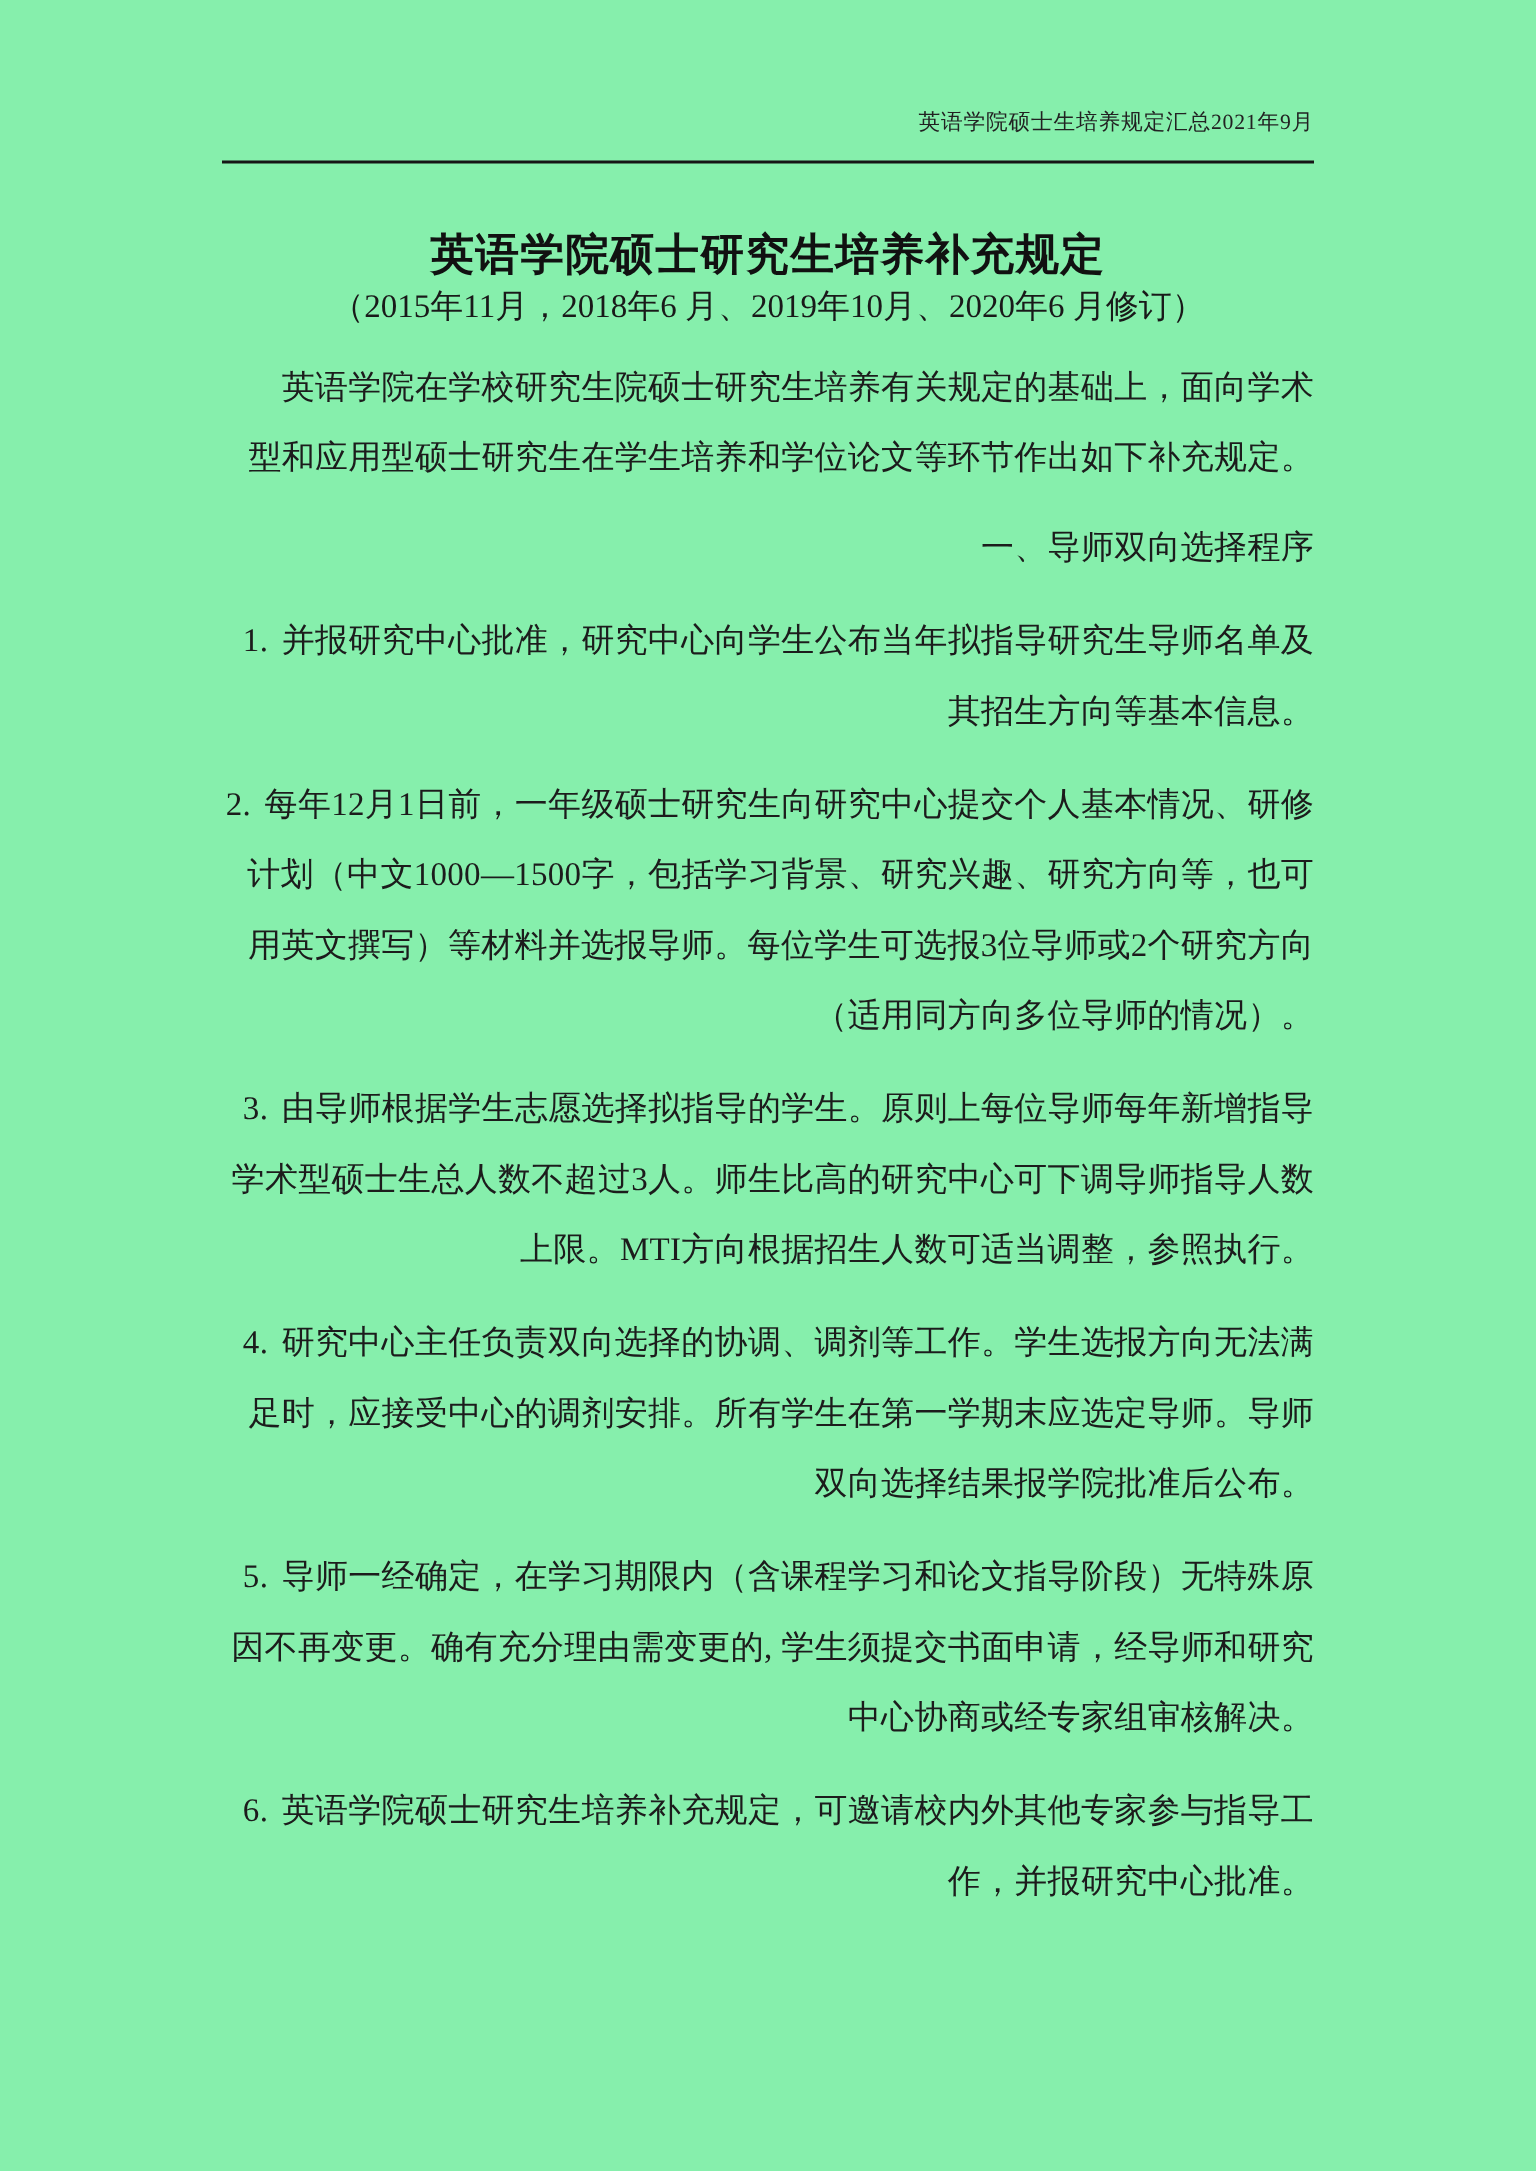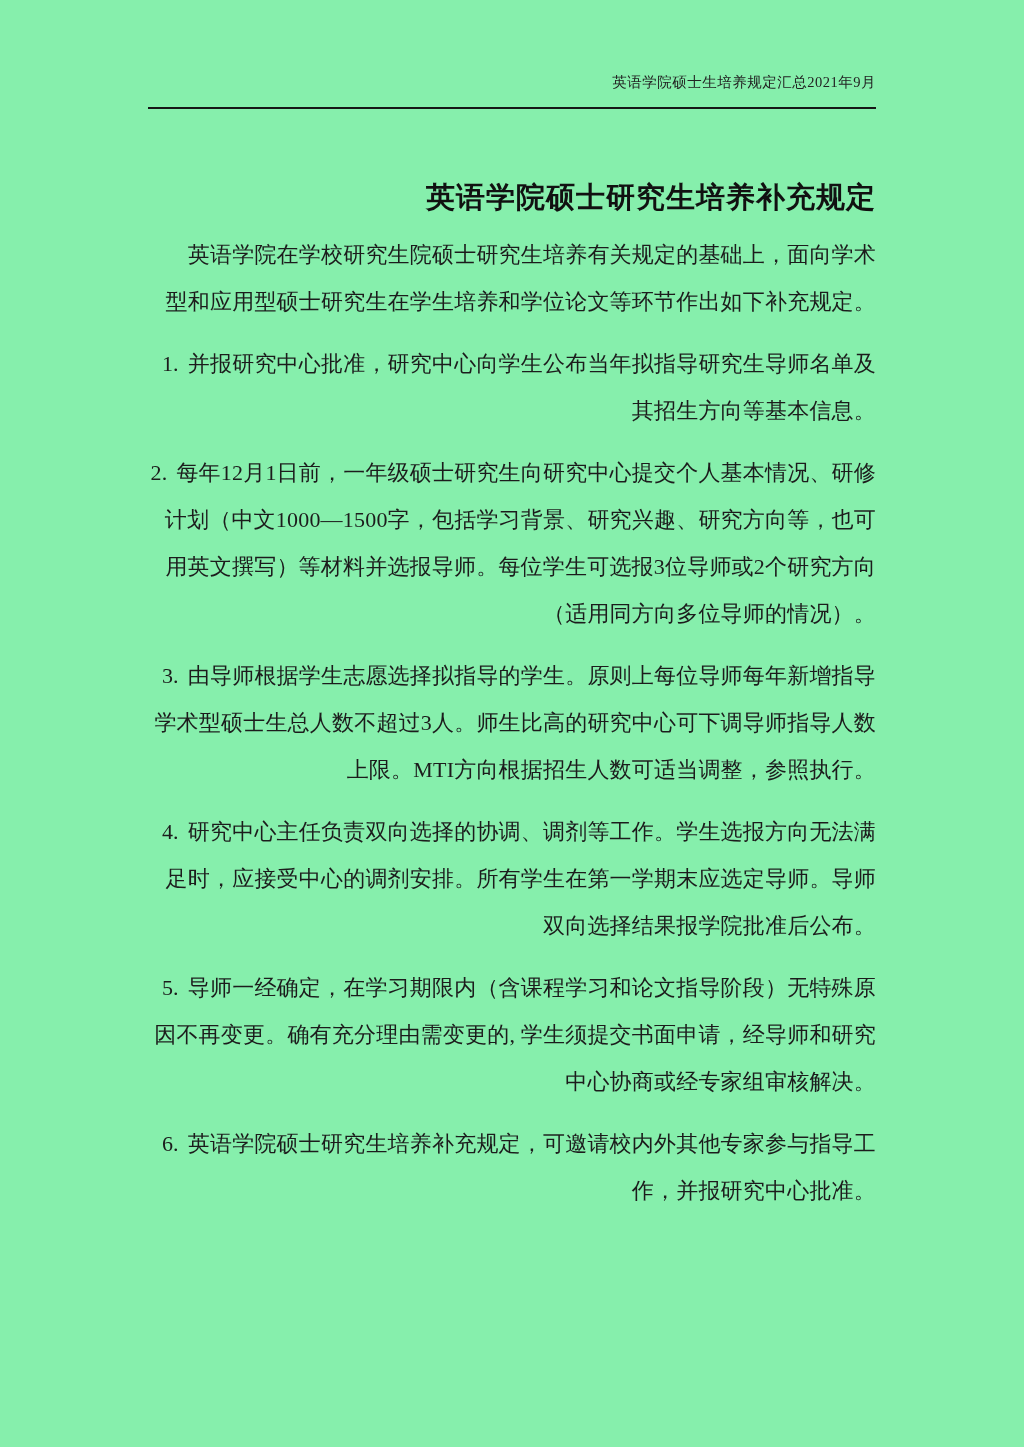--- a/index.html
+++ b/index.html
@@ -31,22 +31,22 @@
     letter-spacing: 0.5px;
     color: #222;
   }
   .header-rule {
     margin-top: 15px;
     border: 0;
     border-bottom: 2px solid #161616;
     height: 0;
   }
   .doc-title {
-    margin-top: 71px;
-    text-align: right;
+    margin-top: 44px;
+    text-align: center;
     font-size: 29px;
     font-weight: bold;
     line-height: 34px;
     letter-spacing: 1px;
     color: #111;
   }
   .doc-subtitle {
     margin-top: 3px;
     text-align: center;
     font-size: 22px;
@@ -89,23 +89,25 @@
 
 <div class="page">
   <div class="content">
 
     <div class="page-header">英语学院硕士生培养规定汇总2021年9月</div>
 
     <hr class="header-rule">
 
     <div class="doc-title">英语学院硕士研究生培养补充规定</div>
 
+    <div class="doc-subtitle">（2015年11月，2018年6 月、2019年10月、2020年6 月修订）</div>
 
     <p class="para intro">英语学院在学校研究生院硕士研究生培养有关规定的基础上，面向学术型和应用型硕士研究生在学生培养和学位论文等环节作出如下补充规定。</p>
 
+    <p class="para section-heading">一、导师双向选择程序</p>
 
     <p class="para doc-item">
       <span class="item-num">1.</span><span>并报研究中心批准，研究中心向学生公布当年拟指导研究生导师名单及其招生方向等基本信息。</span>
     </p>
 
     <p class="para doc-item">
       <span class="item-num">2.</span><span>每年12月1日前，一年级硕士研究生向研究中心提交个人基本情况、研修计划（中文1000—1500字，包括学习背景、研究兴趣、研究方向等，也可用英文撰写）等材料并选报导师。每位学生可选报3位导师或2个研究方向（适用同方向多位导师的情况）。</span>
     </p>
 
     <p class="para doc-item">

